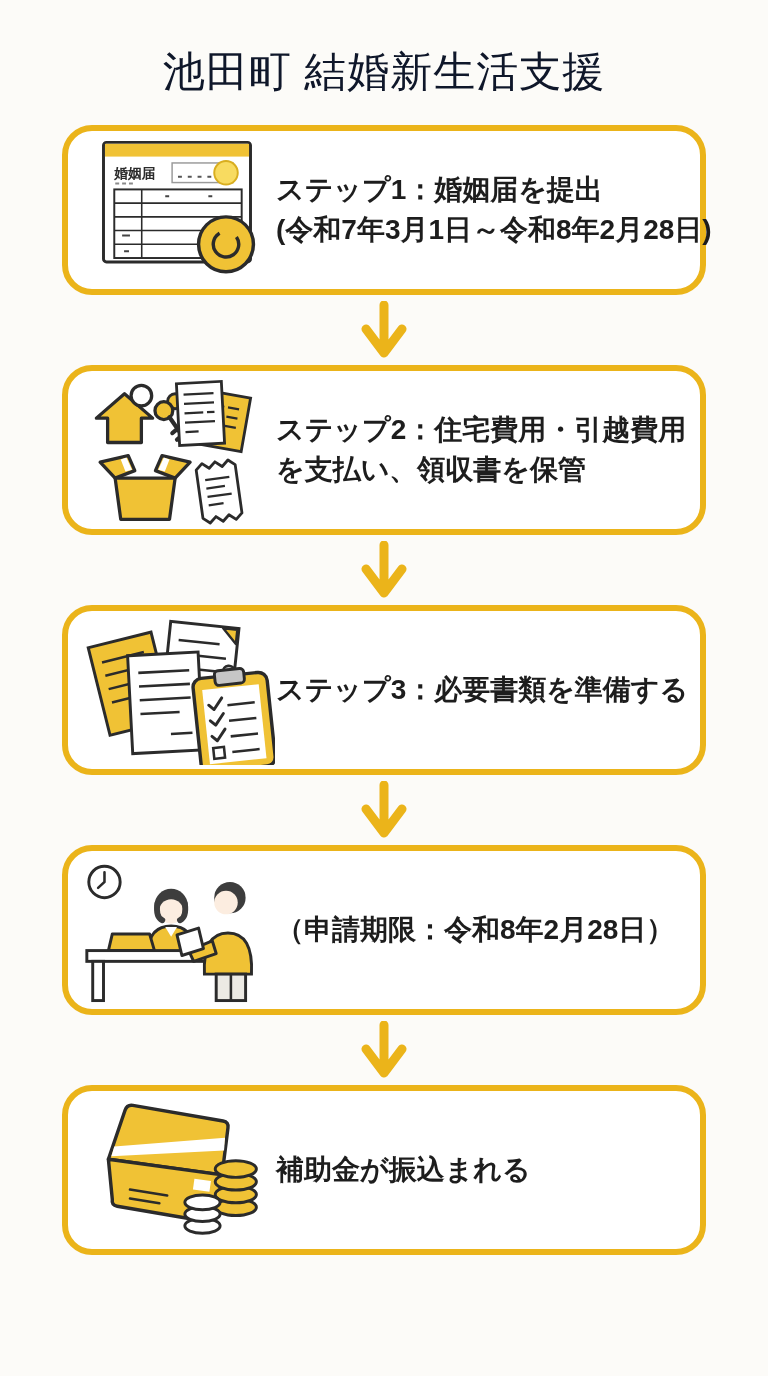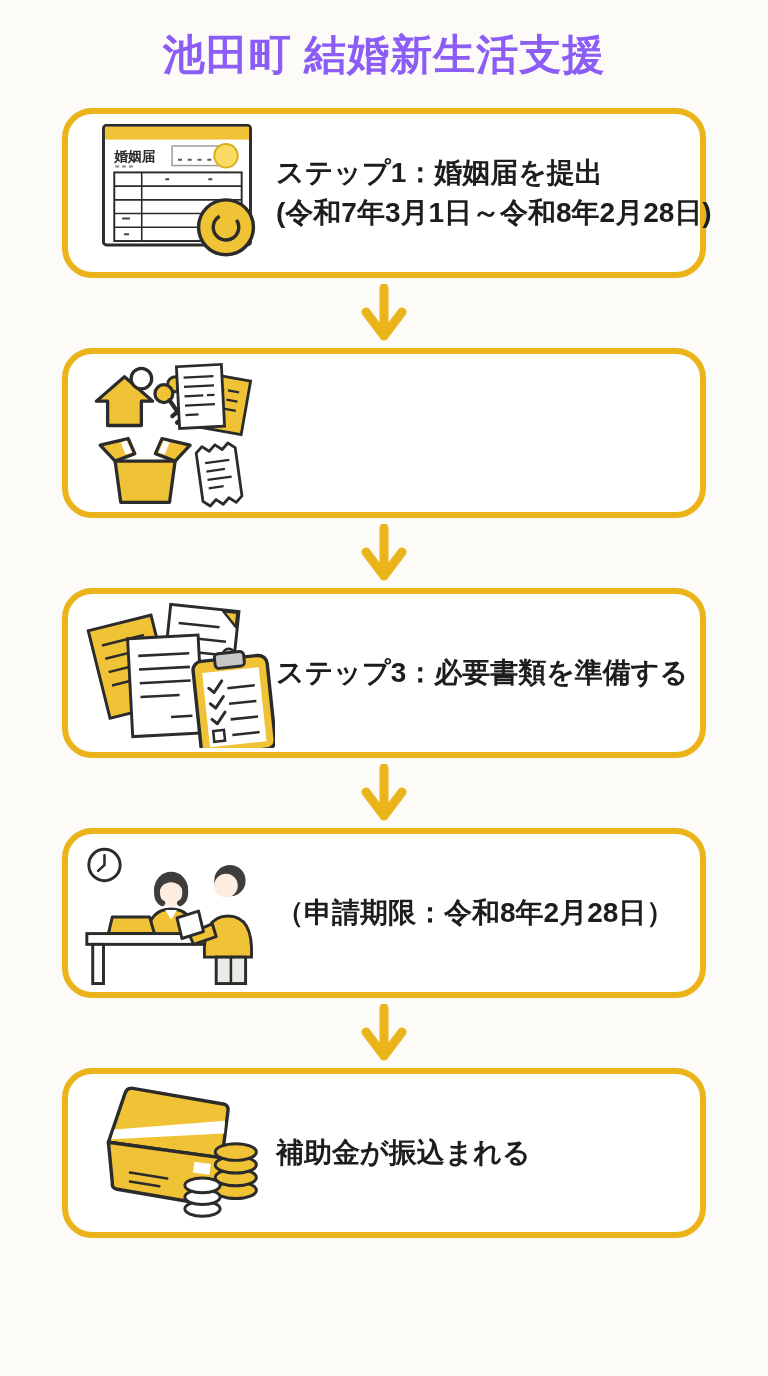--- a/index.html
+++ b/index.html
@@ -3,25 +3,25 @@
 <meta charset="utf-8">
 <style>
   html,body{margin:0;padding:0;}
   body{
     width:768px;height:1376px;
     background:#FCFBF8;
     font-family:"Liberation Sans","DejaVu Sans",sans-serif;
     overflow:hidden;
   }
   .title{
-    padding-top:27px;
+    padding-top:44px;
     text-align:center;
     font-size:42px;
-    font-weight:bold;
-    color:#8b5cf6;
+    font-weight:normal;
+    color:#0f172a;
     line-height:1.35;
     letter-spacing:1px;
   }
   .flow{
     width:644px;
     margin:24px auto 0 auto;
     display:flex;
     flex-direction:column;
     align-items:center;
   }
@@ -132,20 +132,24 @@
           <path d="M86 88 L92 90 L87 103 L80 101 Z" fill="#FFFFFF"></path>
           <path d="M34 110 L98 110 L92 154 L40 154 Z" fill="#F0C235" stroke="#2B2B2B" stroke-width="3.5" stroke-linejoin="round"></path>
         </g>
 
         <g transform="rotate(-8 147 125)">
           <path d="M124 98 L131 92 L138 98 L145 92 L152 98 L159 92 L166 98 L166 150 L159 156 L152 150 L145 156 L138 150 L131 156 L124 150 Z" fill="#FFFFFF" stroke="#2B2B2B" stroke-width="3" stroke-linejoin="round"></path>
           <path d="M132 110 h26 M132 119 h20 M132 128 h26 M132 137 h16" stroke="#2B2B2B" stroke-width="2.4" fill="none"></path>
         </g>
       </svg>
     </div>
+    <div class="step-text">
+      <div class="line">ステップ2：住宅費用・引越費用</div>
+      <div class="line">を支払い、領収書を保管</div>
+    </div>
   </div>
 
   <div class="arrow-row">
     <svg width="64" height="58" viewBox="0 0 64 58">
       <path d="M32 4 V40 M14 28 L32 52 L50 28" fill="none" stroke="#EBB41A" stroke-width="9" stroke-linecap="round" stroke-linejoin="round"></path>
     </svg>
   </div>
 
   <div class="step-box">
     <div class="icon-wrap">

